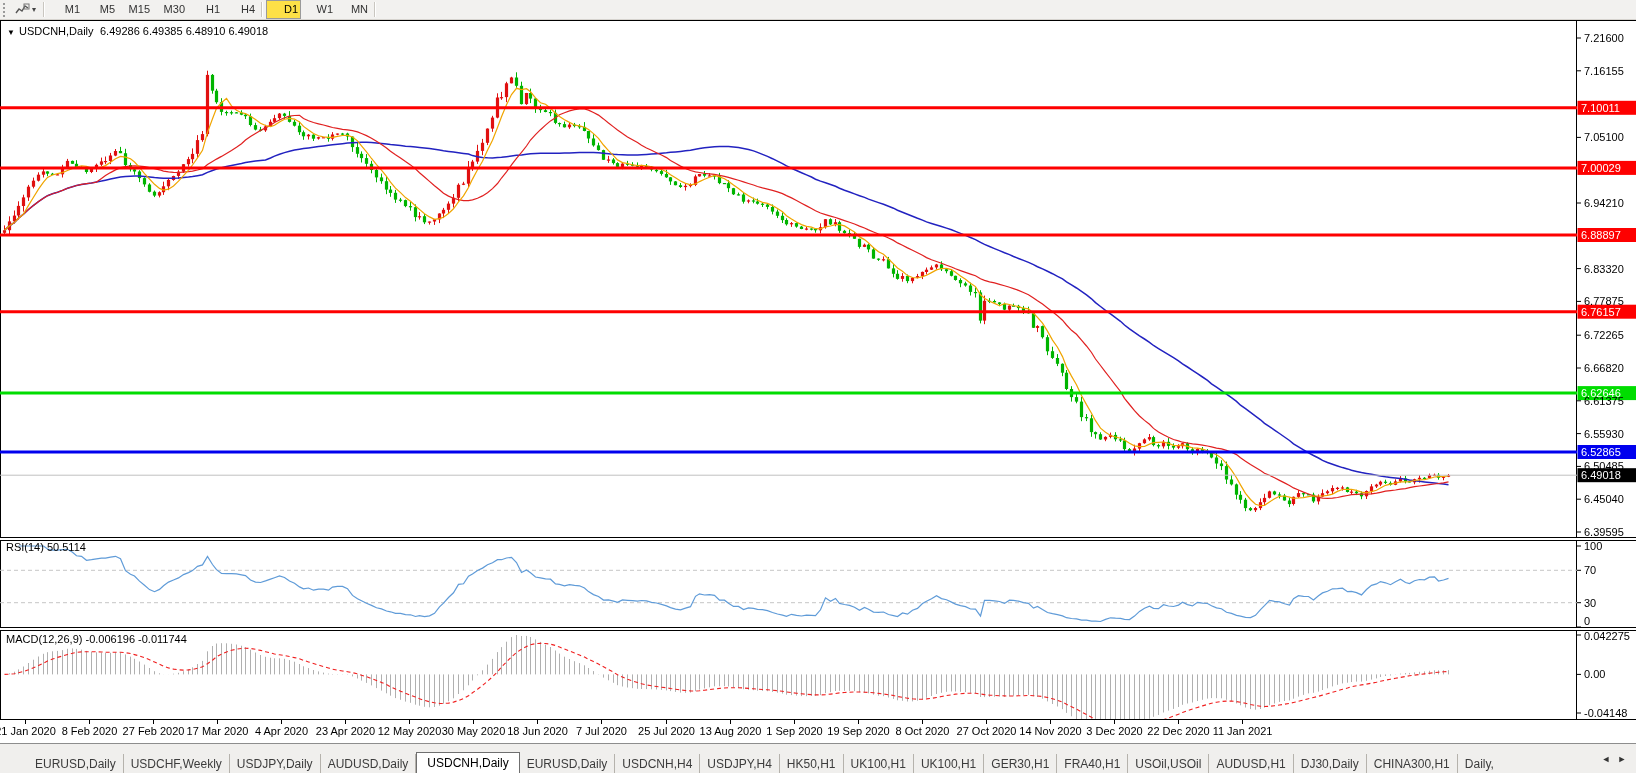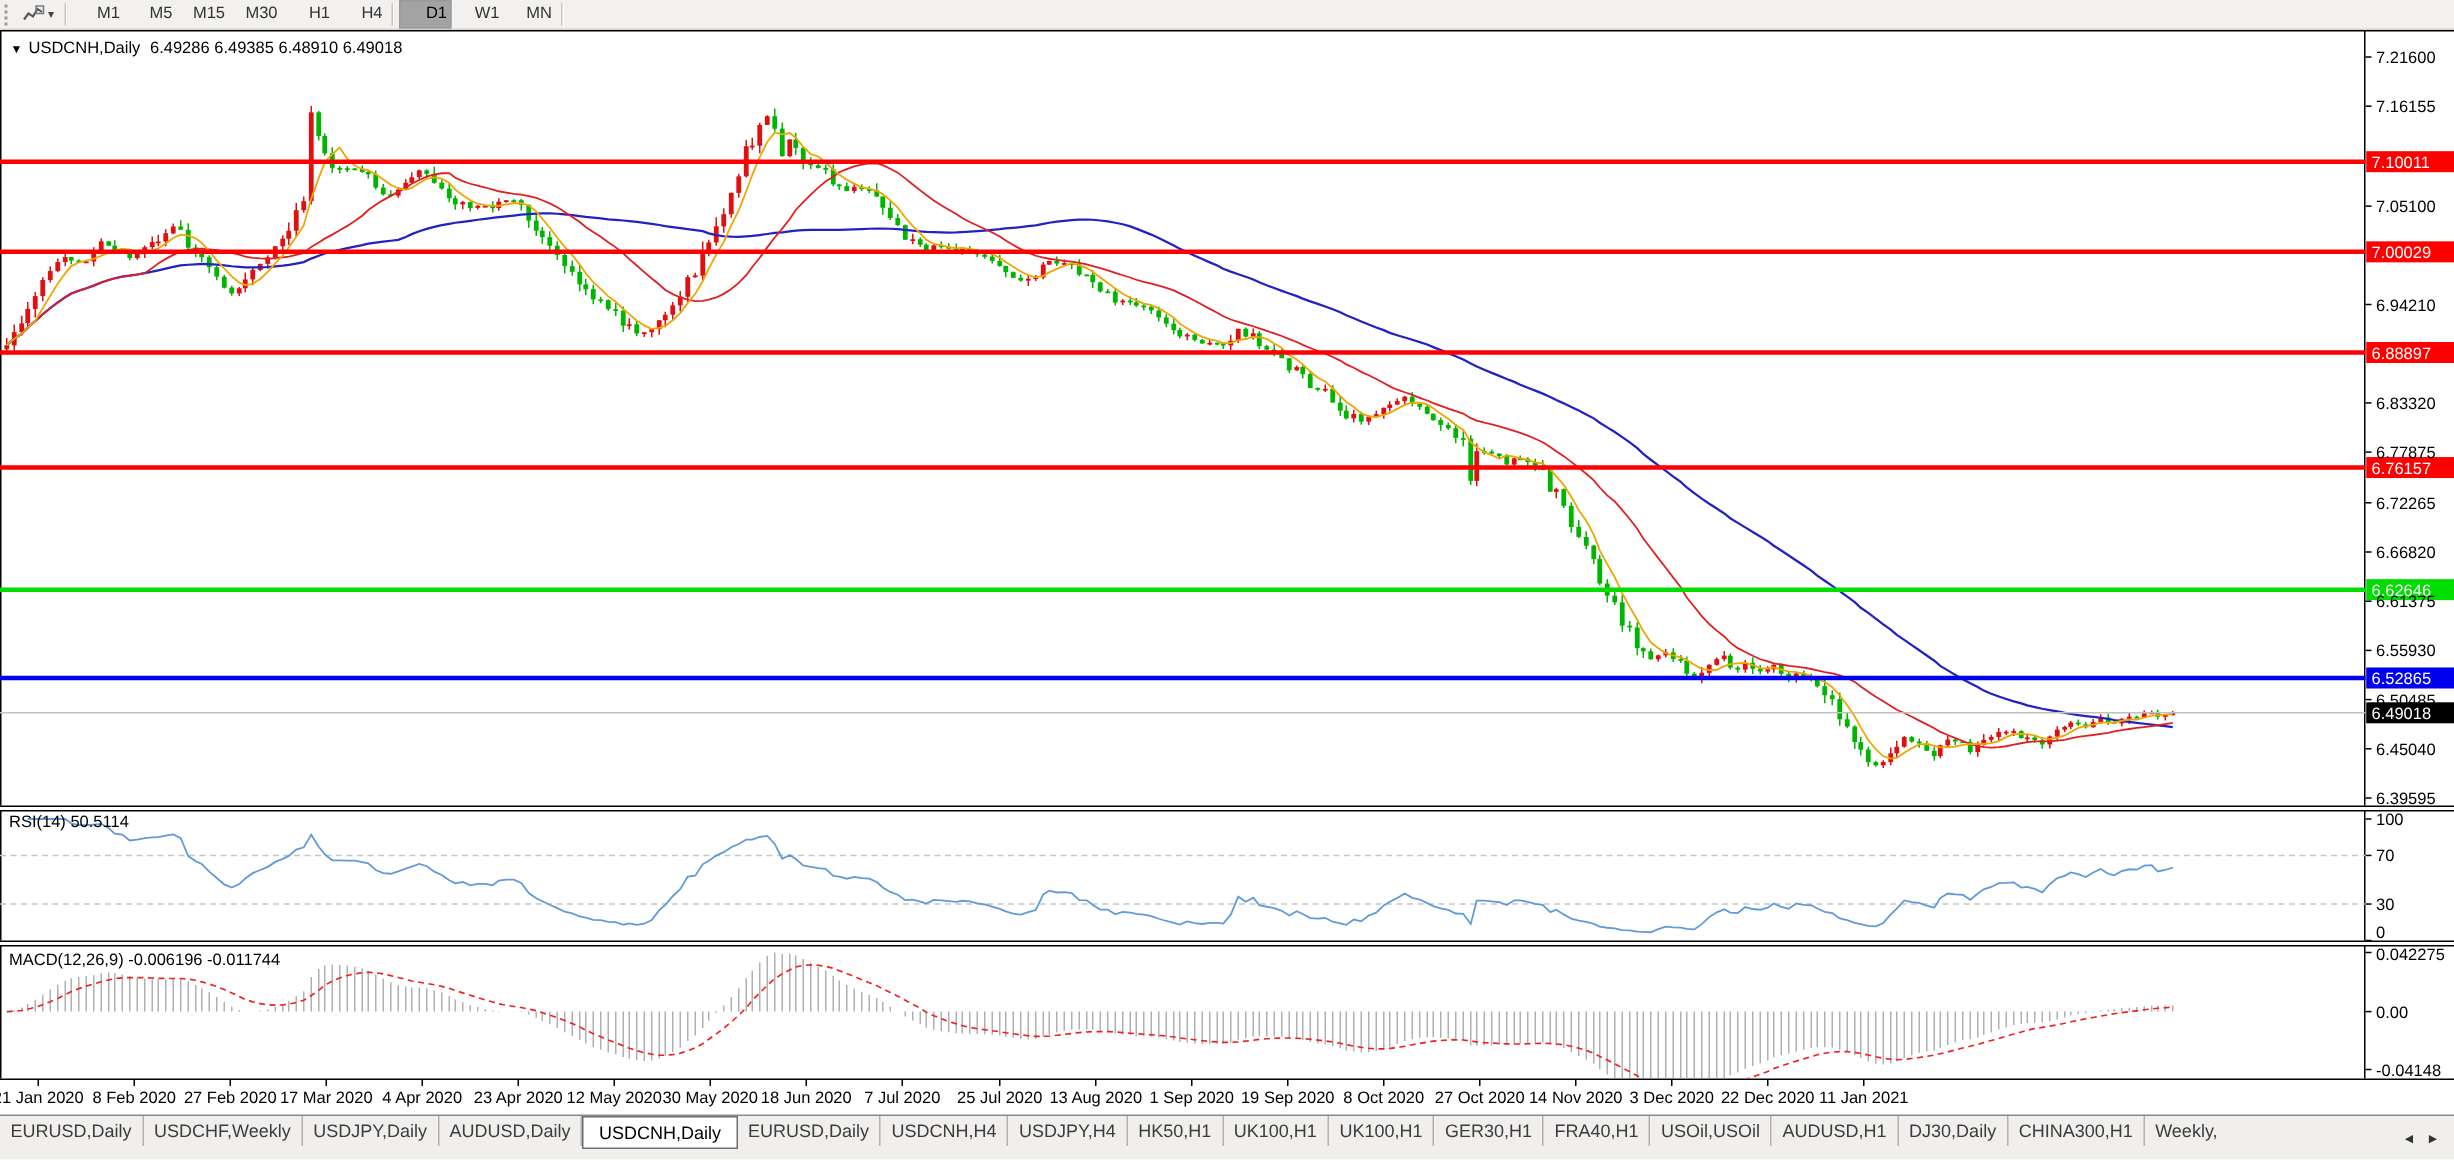--- a/index.html
+++ b/index.html
@@ -7,31 +7,31 @@
   #app{position:relative;width:1636px;height:773px;background:#fff;}
   
   #toolbar{position:absolute;top:0;left:0;width:1636px;height:19px;background:#f2f1ef;
     border-bottom:1px solid #d6d3ce;display:flex;align-items:center;font-size:11px;color:#222;}
   .grip{width:5px;height:14px;margin:0 4px 0 3px;border-left:2px dotted #9a9a9a;}
   .tool-icon{width:17px;height:15px;display:flex;align-items:center;justify-content:center;}
   .caret{font-size:8px;color:#444;margin:0 4px 0 1px;cursor:pointer;}
   .tb-sep{width:1px;height:15px;background:#c9c6c0;border-right:1px solid #fff;margin:0 3px;}
   .tf-btn{min-width:29px;height:17px;line-height:17px;text-align:right;padding:0 2px;
     border:1px solid transparent;cursor:pointer;color:#333;}
-  .tf-btn.active{background:#a3a3a3;border:1px solid #9a9a9a;color:#000;}
+  .tf-btn.active{background:#fde047;border:1px solid #9a9a9a;color:#000;}
   
   #chart-svg{position:absolute;top:0;left:0;display:block;}
   text{font-family:"Liberation Sans","DejaVu Sans",sans-serif;}
   .axis-txt{font-size:11px;fill:#000;}
   .pane-label{font-size:11px;fill:#000;}
   .box-txt{font-size:11px;fill:#fff;}
   
   #tabbar{position:absolute;top:743px;left:0;width:1636px;height:30px;background:#f0efed;
     border-top:1px solid #8d8d8d;display:flex;align-items:flex-start;}
-  #tabstrip{flex:1 1 auto;overflow:hidden;white-space:nowrap;display:flex;padding-left:0;height:30px;align-items:flex-start;}
+  #tabstrip{flex:1 1 auto;overflow:hidden;white-space:nowrap;display:flex;padding-left:16px;height:30px;align-items:flex-end;margin-left:12px;}
   .tab{display:inline-block;font-size:12px;color:#3c3c3c;padding:3px 7px;border-right:1px solid #b5b2ac;
     cursor:pointer;white-space:nowrap;}
   .tab:last-child{border-right:none;}
   .tab.active{background:#ffffff;border:1px solid #6f6f6f;border-right:1px solid #6f6f6f;color:#000;
     padding:3px 10px;position:relative;top:0;}
   #tab-arrows{flex:0 0 auto;display:flex;align-items:center;height:30px;padding:0 6px 0 4px;}
   .tab-arrow{font-size:9px;color:#333;width:16px;text-align:center;cursor:pointer;}
 </style>
 </head>
 <body>
@@ -1148,21 +1148,21 @@
         <span class="tab">USDJPY,H4</span>
         <span class="tab">HK50,H1</span>
         <span class="tab">UK100,H1</span>
         <span class="tab">UK100,H1</span>
         <span class="tab">GER30,H1</span>
         <span class="tab">FRA40,H1</span>
         <span class="tab">USOil,USOil</span>
         <span class="tab">AUDUSD,H1</span>
         <span class="tab">DJ30,Daily</span>
         <span class="tab">CHINA300,H1</span>
-        <span class="tab">Weekly,</span>
+        <span class="tab">Daily,</span>
       </div>
     <div id="tab-arrows">
       <span class="tab-arrow">◄</span>
       <span class="tab-arrow">►</span>
     </div>
   </div>
 
 </div>
 
 </body></html>

